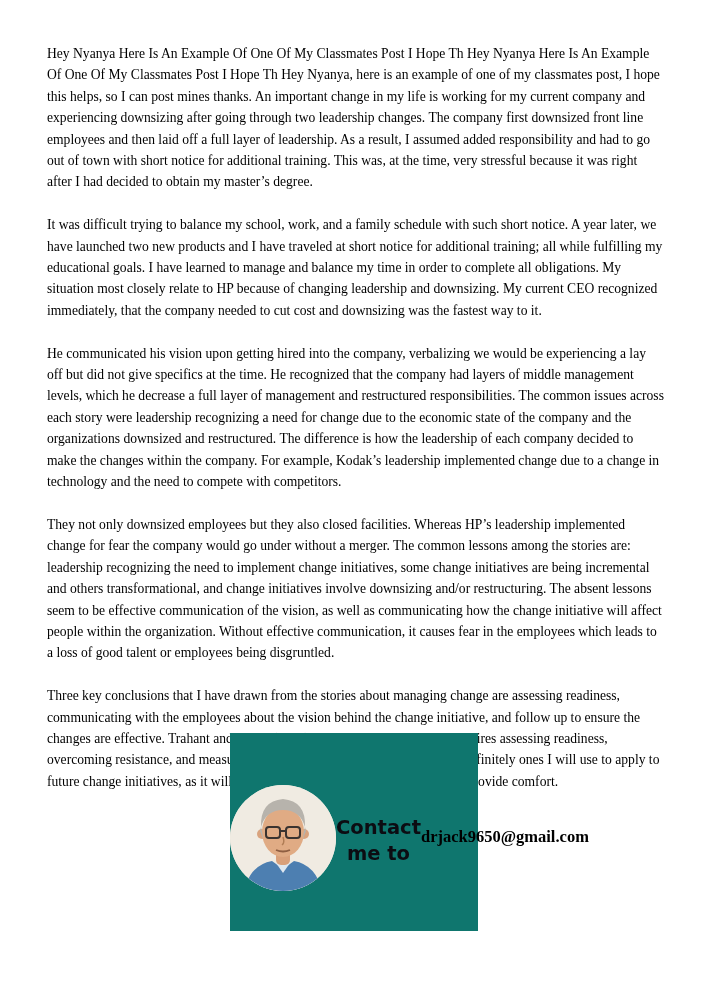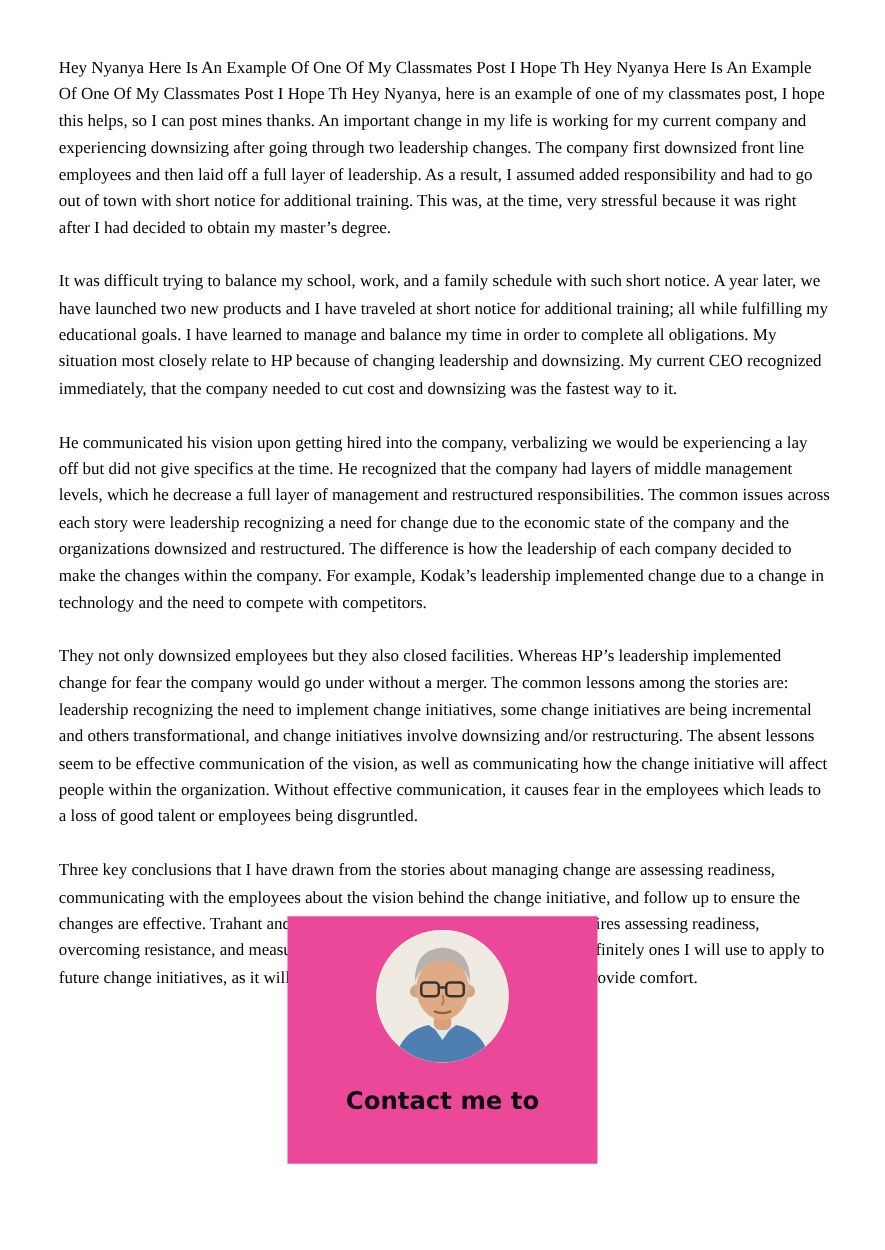--- a/index.html
+++ b/index.html
@@ -23,23 +23,23 @@
     margin-top: 12px;
   }
   .doc-text p { margin: 0 0 21.4px 0; }
 
   .overlay {
     position: absolute;
     left: 230px;
     top: 733px;
     width: 248px;
     height: 198px;
-    background: #ec4899;
+    background: #0f766e;
     display: flex;
-    flex-direction: column;
+    flex-direction: row;
     align-items: center;
     box-sizing: border-box;
   }
   .avatar {
     width: 106px;
     height: 106px;
     border-radius: 50%;
     overflow: hidden;
     margin-top: 11px;
     background: #f0ebe2;
@@ -98,13 +98,14 @@
       <rect x="56" y="42" width="14" height="11" rx="3" fill="none" stroke="#3a3330" stroke-width="2"></rect>
       <line x1="50" y1="46" x2="56" y2="46" stroke="#3a3330" stroke-width="2"></line>
 
       <path d="M53,52 Q55,58 52,60" fill="none" stroke="#b07d55" stroke-width="1.5"></path>
       <path d="M46,65 Q53,68 60,65" fill="none" stroke="#8f5f42" stroke-width="1.8"></path>
     </svg>
   </div>
   <div class="cta">
     <div>Contact me to</div>
   </div>
+  <div class="email">drjack9650@gmail.com</div>
 </div>
 
 </body></html>

